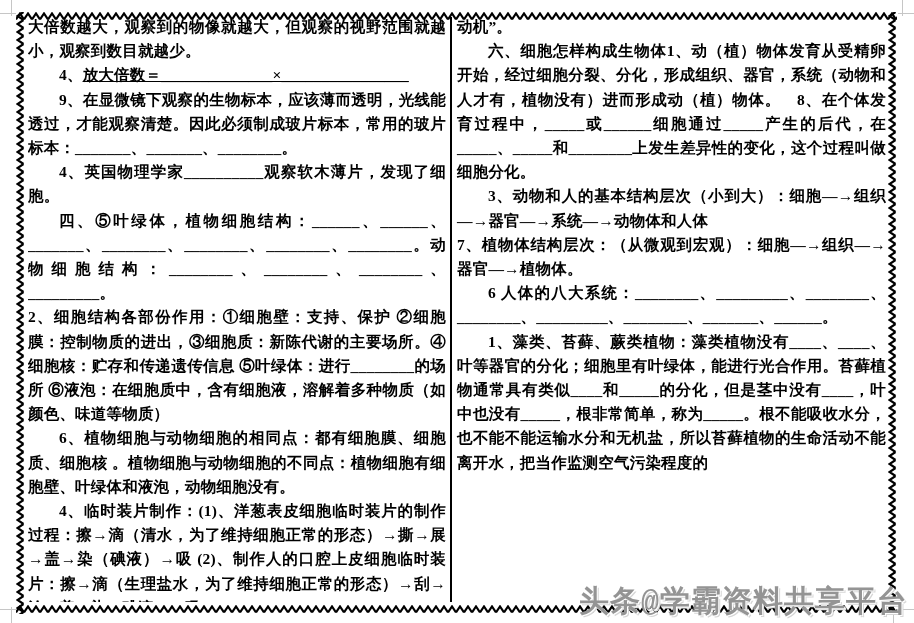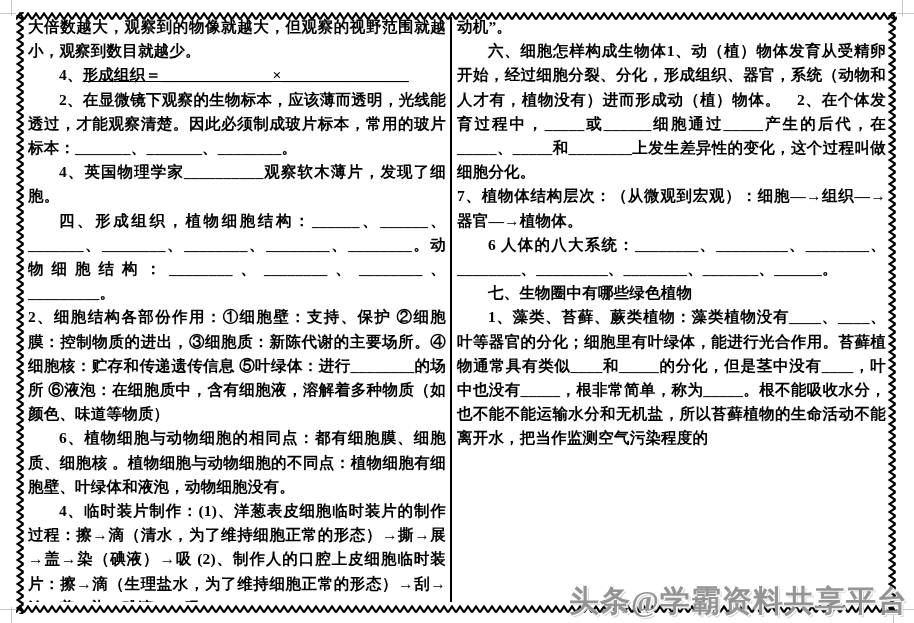--- a/index.html
+++ b/index.html
@@ -53,20 +53,21 @@
   .watermark {
     position:absolute;
     right:6px; bottom:1px;
     font-size:30px;
     font-weight:bold;
     color:#949494;
     text-shadow:1px 1px 0 #ffffff, 2px 2px 0 #d6d6d6;
     letter-spacing:1px;
     white-space:nowrap;
     z-index:5;
+    font-family:Liberation Mono, monospace;
   }
 </style>
 </head>
 <body>
 
 <div class="page">
 
   <svg width="0" height="0" style="position:absolute" aria-hidden="true">
     <defs>
       <pattern id="zzh" width="8" height="9" patternUnits="userSpaceOnUse">
@@ -99,38 +100,38 @@
       </svg>
     <svg class="zz zz-right">
         <rect width="100%" height="100%" fill="url(#zzv)"></rect>
       </svg>
   </div>
 
   <div class="content">
 
     <div class="col col-left">
       <p class="para">大倍数越大，观察到的物像就越大，但观察的视野范围就越小，观察到数目就越少。</p>
-      <p class="para ind"><span>4、</span><span class="u">形成组织＝______________×________________</span></p>
-      <p class="para ind">2、在显微镜下观察的生物标本，应该薄而透明，光线能透过，才能观察清楚。因此必须制成玻片标本，常用的玻片标本：_______、_______、________。</p>
+      <p class="para ind"><span>4、</span><span class="u">放大倍数＝______________×________________</span></p>
+      <p class="para ind">9、在显微镜下观察的生物标本，应该薄而透明，光线能透过，才能观察清楚。因此必须制成玻片标本，常用的玻片标本：_______、_______、________。</p>
       <p class="para ind">4、英国物理学家__________观察软木薄片，发现了细胞。</p>
-      <p class="para ind">四、形成组织，植物细胞结构：______、______、_______、________、________、________、________。动物细胞结构：________、________、________、_________。</p>
+      <p class="para ind">四、⑤叶绿体，植物细胞结构：______、______、_______、________、________、________、________。动物细胞结构：________、________、________、_________。</p>
       <p class="para">2、细胞结构各部份作用：①细胞壁：支持、保护 ②细胞膜：控制物质的进出，③细胞质：新陈代谢的主要场所。④细胞核：贮存和传递遗传信息 ⑤叶绿体：进行________的场所 ⑥液泡：在细胞质中，含有细胞液，溶解着多种物质（如颜色、味道等物质）</p>
       <p class="para ind">6、植物细胞与动物细胞的相同点：都有细胞膜、细胞质、细胞核 。植物细胞与动物细胞的不同点：植物细胞有细胞壁、叶绿体和液泡，动物细胞没有。</p>
       <p class="para ind">4、临时装片制作：(1)、洋葱表皮细胞临时装片的制作过程：擦→滴（清水，为了维持细胞正常的形态）→撕→展→盖→染（碘液）→吸 (2)、制作人的口腔上皮细胞临时装片：擦→滴（生理盐水，为了维持细胞正常的形态）→刮→涂→盖→染（碘液）→吸</p>
 
     </div>
 
     <div class="divider"></div>
 
     <div class="col col-right">
       <p class="para">动机”。</p>
-      <p class="para ind">六、细胞怎样构成生物体1、动（植）物体发育从受精卵开始，经过细胞分裂、分化，形成组织、器官，系统（动物和人才有，植物没有）进而形成动（植）物体。　2、在个体发育过程中，_____或______细胞通过_____产生的后代，在_____、_____和________上发生差异性的变化，这个过程叫做细胞分化。</p>
+      <p class="para ind">六、细胞怎样构成生物体1、动（植）物体发育从受精卵开始，经过细胞分裂、分化，形成组织、器官，系统（动物和人才有，植物没有）进而形成动（植）物体。　8、在个体发育过程中，_____或______细胞通过_____产生的后代，在_____、_____和________上发生差异性的变化，这个过程叫做细胞分化。</p>
+      <p class="para ind">3、动物和人的基本结构层次（小到大）：细胞—→组织—→器官—→系统—→动物体和人体</p>
       <p class="para">7、植物体结构层次：（从微观到宏观）：细胞—→组织—→器官—→植物体。</p>
       <p class="para ind">6 人体的八大系统：________、_________、________、________、_________、________、_______、______。</p>
-      <p class="para ind">七、生物圈中有哪些绿色植物</p>
       <p class="para ind">1、藻类、苔藓、蕨类植物：藻类植物没有____、____、叶等器官的分化；细胞里有叶绿体，能进行光合作用。苔藓植物通常具有类似____和_____的分化，但是茎中没有____，叶中也没有_____，根非常简单，称为_____。根不能吸收水分，也不能不能运输水分和无机盐，所以苔藓植物的生命活动不能离开水，把当作监测空气污染程度的</p>
     </div>
 
   </div>
 
   <div class="watermark">头条@学霸资料共享平台</div>
 
 </div>
 
 </body></html>

